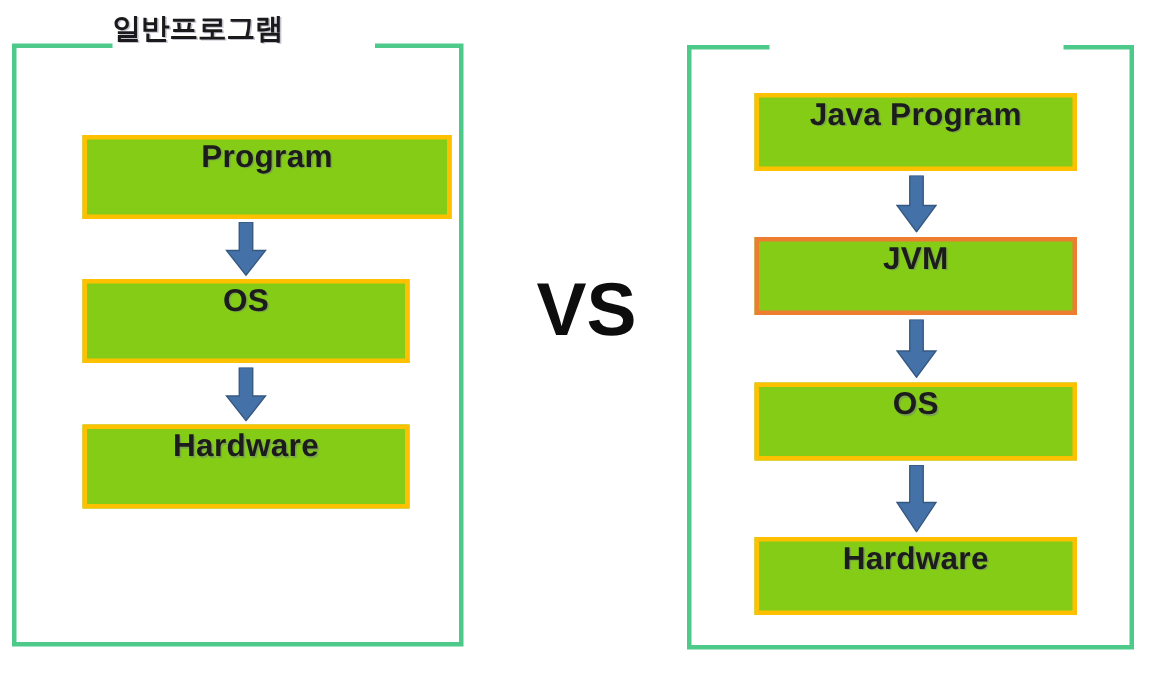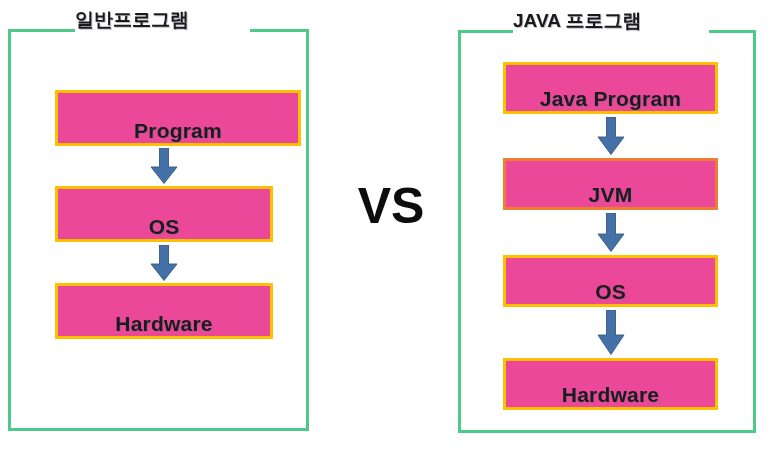--- a/index.html
+++ b/index.html
@@ -76,23 +76,23 @@
   }
   #panel-java .panel-caption {
     left: 52px;
     width: 196px;
   }
 
   
   .node-box {
     position: absolute;
     box-sizing: border-box;
-    background: #ec4899;
+    background: #84cc16;
     display: flex;
-    align-items: flex-end;
+    align-items: flex-start;
     justify-content: center;
     border: 3px solid #FFC000;
   }
   .node-box.accent-orange {
     border-color: #ED7D31;
   }
   .node-label {
     font-family: "Liberation Sans", "DejaVu Sans", sans-serif;
     font-weight: bold;
     font-size: 21px;
@@ -172,21 +172,20 @@
   </div>
 
   <div class="node-box" id="box-hw-left">
     <span class="node-label">Hardware</span>
   </div>
 
   <div id="vs-label">VS</div>
 
   <div class="panel" id="panel-java">
     <div class="panel-caption-gap"></div>
-    <div class="panel-caption">JAVA 프로그램</div>
   </div>
 
   <div class="node-box" id="box-java-program">
     <span class="node-label">Java Program</span>
   </div>
 
   <div class="arrow-down" id="arrow-r1">
     <svg viewBox="0 0 28 38" preserveAspectRatio="none" aria-hidden="true">
       <polygon points="9.5,0 18.5,0 18.5,20 27,20 14,37.5 1,20 9.5,20" fill="#4472A8" stroke="#35587F" stroke-width="0.9"></polygon>
     </svg>

